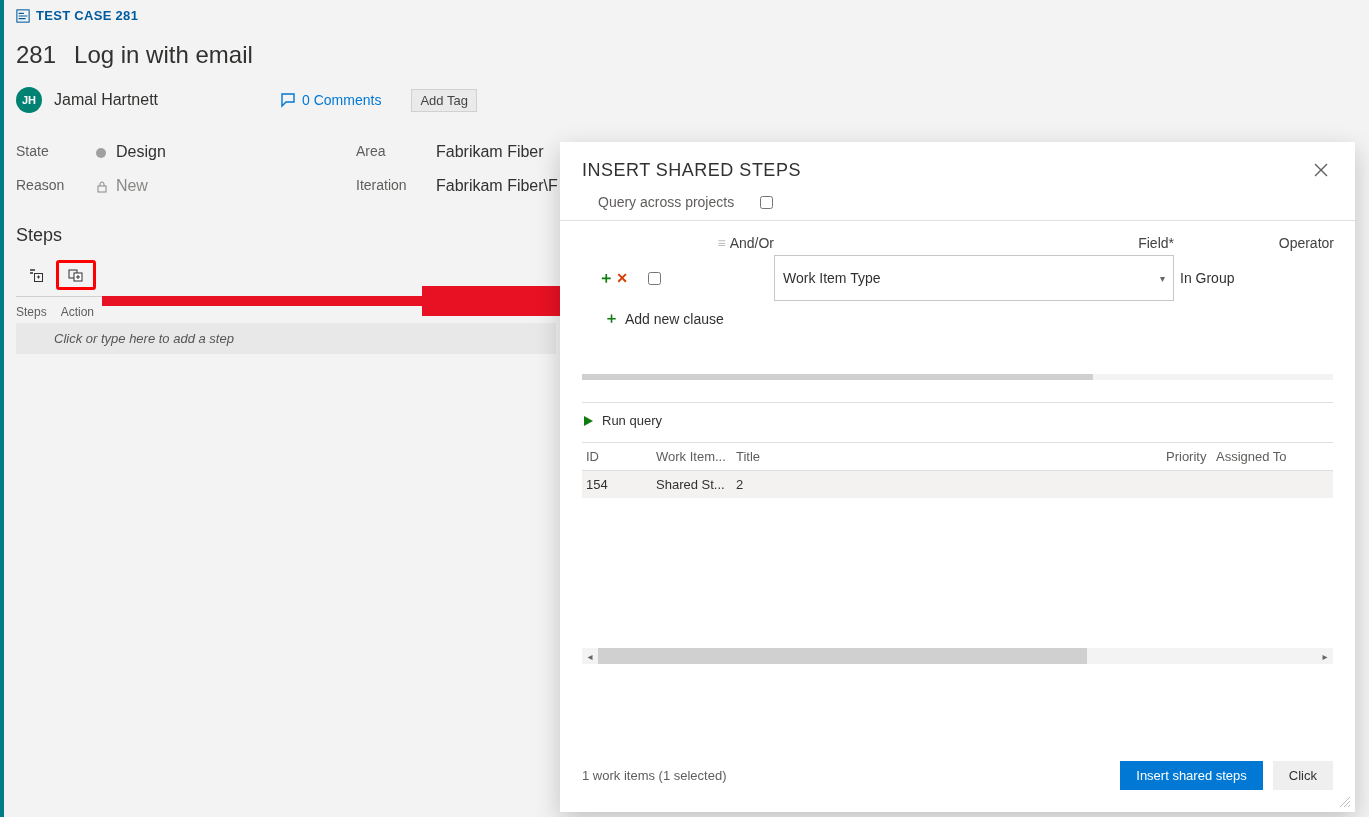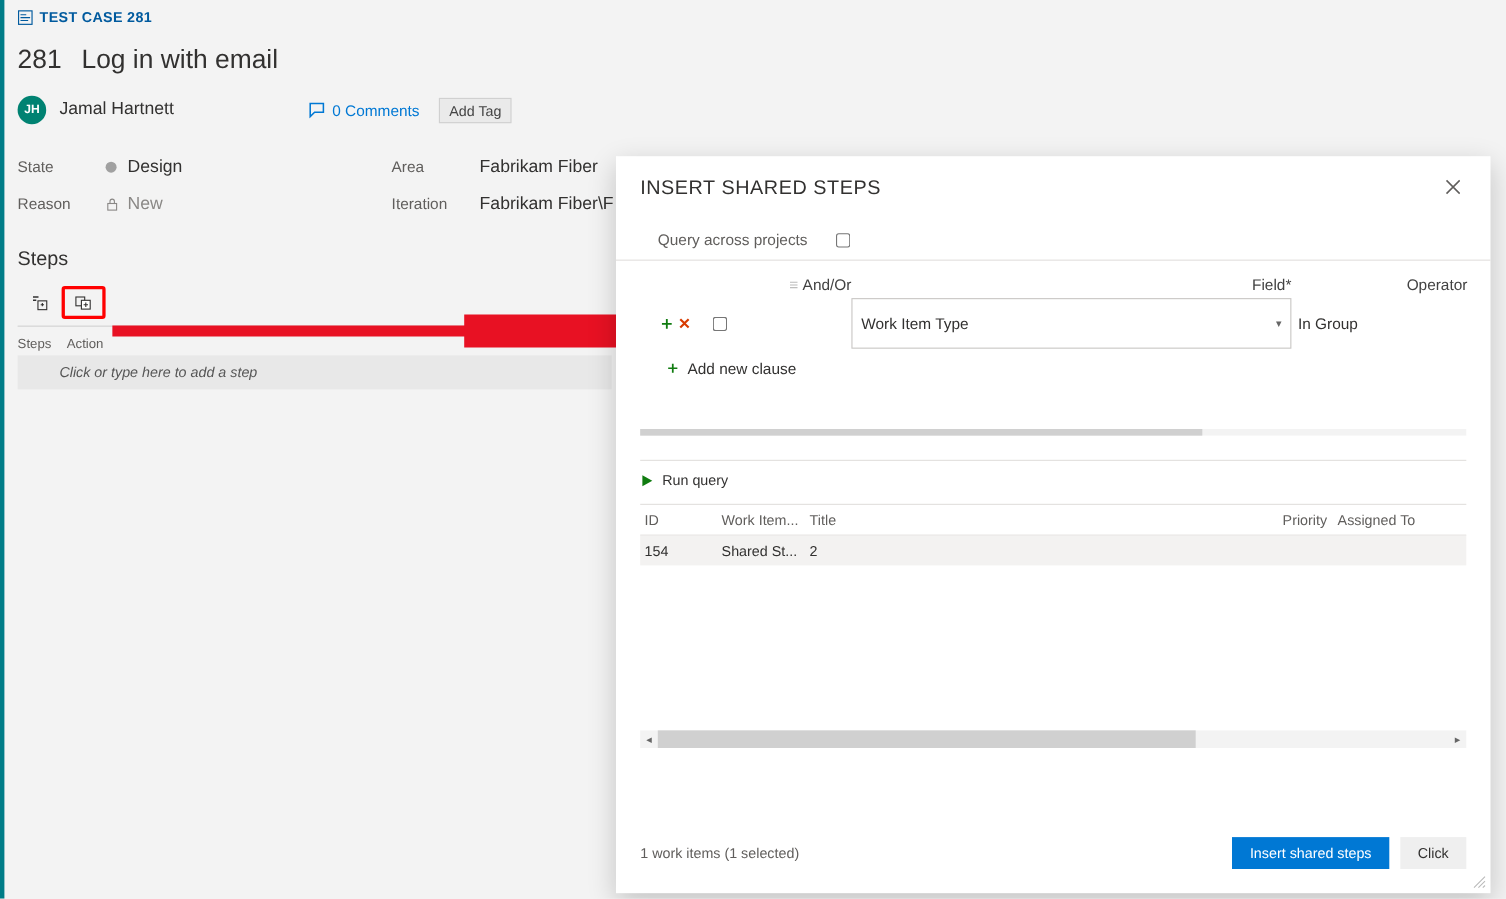--- a/index.html
+++ b/index.html
@@ -47,21 +47,21 @@
   }
   .avatar {
     width: 26px; height: 26px; border-radius: 50%;
     background: #008272; color: #fff;
     display: flex; align-items: center; justify-content: center;
     font-size: 11px; font-weight: 600;
   }
   .owner-name { font-size: 16px; color: #323130; }
   .comments { display: flex; align-items: center; gap: 6px; color: #0078d4; margin-left: 110px; }
   .comments svg { width: 16px; height: 16px; }
-  .addtag { margin-left: 6px; background: #eaeaea; border: 1px solid #d0d0d0; padding: 3px 8px; font-size: 13px; color:#444; }
+  .addtag { margin-left: 18px; background: #eaeaea; border: 1px solid #d0d0d0; padding: 3px 8px; font-size: 13px; color:#444; }
 
   .meta-grid {
     display: grid;
     grid-template-columns: 80px 260px 80px 200px;
     row-gap: 16px;
     margin-top: 30px;
     font-size: 14px;
   }
   .meta-label { color: #605e5c; }
   .state-dot { display:inline-block; width:10px; height:10px; border-radius:50%; background:#a0a0a0; margin-right:10px; vertical-align:middle;}
@@ -131,21 +131,20 @@
   }
   .dlg-title { font-size: 18px; letter-spacing: .5px; color:#323130; font-weight:400; }
   .dlg-close { width:24px; height:24px; display:flex; align-items:center; justify-content:center; color:#605e5c; cursor:pointer; }
   .dlg-close svg{width:14px;height:14px;}
 
   .query-across {
     display:flex; align-items:center; gap:26px;
     padding: 4px 22px 10px 38px;
     border-bottom: 1px solid #e1dfdd;
     color:#605e5c;
-    margin-top:16px;
   }
 
   .query-grid {
     display:grid;
     grid-template-columns: 52px 40px 100px 400px 160px;
     align-items:center;
     gap: 0;
     padding: 10px 22px 0 22px;
   }
   .qg-head { font-size:14px; color:#424242; padding: 4px 0; text-align: right; }

